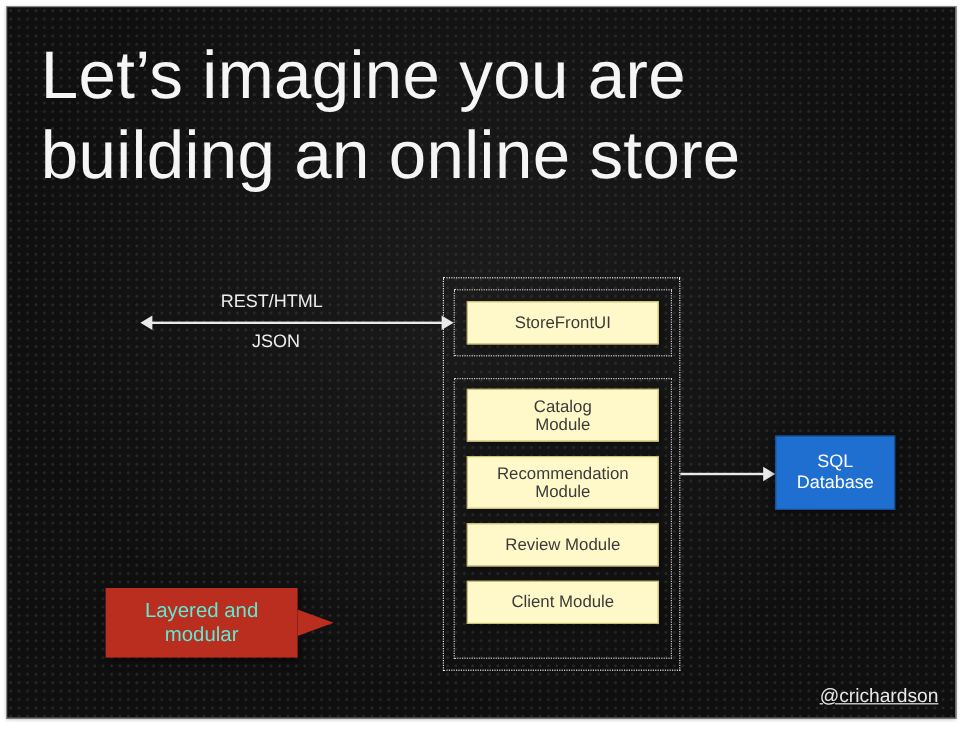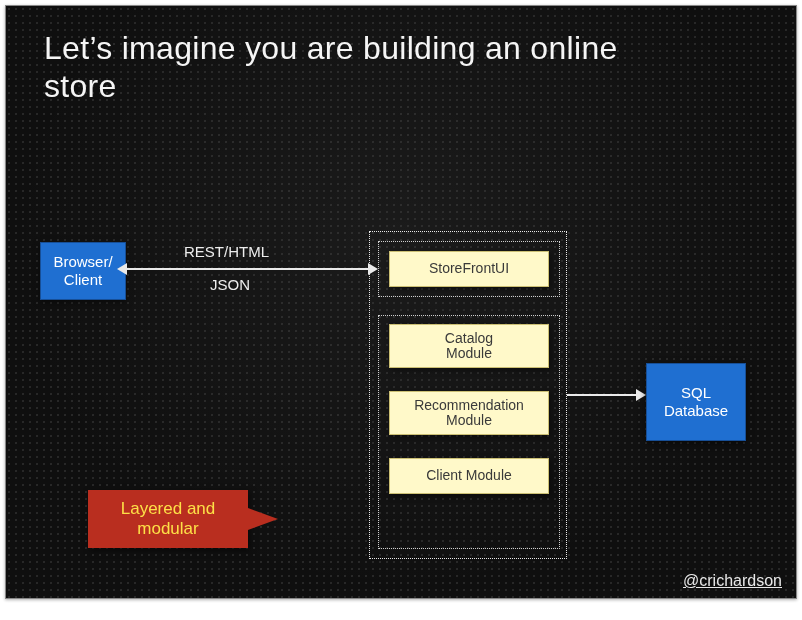--- a/index.html
+++ b/index.html
@@ -17,24 +17,24 @@
     background-image:
       radial-gradient(circle at 3px 3px, rgba(70,70,70,0.45) 1px, transparent 1.4px),
       radial-gradient(ellipse at 50% 40%, rgba(255,255,255,0.05), transparent 70%),
       linear-gradient(#0f0f0f, #0f0f0f);
     background-size: 7px 7px, 100% 100%, 100% 100%;
     border: 1px solid #888;
     box-shadow: 0 1px 3px rgba(0,0,0,0.3);
   }
   .title {
     position: absolute;
-    left: 38px; top: 24px;
+    left: 28px; top: 24px;
     width: 640px;
     color: #f5f5f5;
-    font-size: 32px;
+    font-size: 56px;
     font-weight: 300;
     line-height: 1.18;
     letter-spacing: 0.3px;
   }
   .handle {
     position: absolute;
     right: 14px; bottom: 8px;
     color: #e8e8e8;
     font-size: 16px;
     font-weight: 300;
@@ -50,21 +50,21 @@
     color: #fff;
     font-size: 15px;
     display: flex; align-items: center; justify-content: center;
     text-align: center;
     line-height: 1.2;
     box-shadow: 0 2px 6px rgba(0,0,0,0.5);
   }
   .db-box {
     position: absolute;
     left: 640px; top: 357px;
-    width: 100px; height: 78px;
+    width: 100px; height: 62px;
     background: #1f6fd1;
     border: 1px solid #174f97;
     color: #fff;
     font-size: 15px;
     display: flex; align-items: center; justify-content: center;
     text-align: center;
     line-height: 1.2;
     box-shadow: 0 2px 6px rgba(0,0,0,0.5);
   }
 
@@ -81,41 +81,41 @@
     border: 1px dotted #cfcfcf;
     display: flex; align-items: center; justify-content: center;
   }
   .modules-wrap {
     position: absolute;
     left: 8px; top: 83px;
     width: 182px; height: 234px;
     border: 1px dotted #cfcfcf;
     display: flex; flex-direction: column; align-items: center;
     padding-top: 8px;
-    gap: 23px;
+    gap: 12px;
   }
   .ybox {
     width: 160px; height: 36px;
     background: #fff9c9;
     border: 1px solid #cbbf73;
     color: #3a3a3a;
     font-size: 14px;
     display: flex; align-items: center; justify-content: center;
     text-align: center;
     line-height: 1.1;
     box-shadow: 2px 2px 6px rgba(0,0,0,0.45);
   }
   .ybox.tall { height: 44px; }
 
   .callout {
     position: absolute;
     left: 82px; top: 484px;
     width: 160px; height: 58px;
     background: #b92e1f;
-    color: #fde047;
+    color: #5eead4;
     font-size: 17px;
     display: flex; align-items: center; justify-content: center;
     text-align: center;
     line-height: 1.2;
     box-shadow: 2px 2px 6px rgba(0,0,0,0.5);
   }
   .callout::after {
     content: "";
     position: absolute;
     right: -30px;
@@ -186,33 +186,33 @@
     background: #fff;
   }
 </style>
 </head>
 <body>
 
 <div class="slide">
 
   <div class="title">Let’s imagine you are building an online store</div>
 
-  <div class="client-box">Browser/<br>Client</div>
 
   <div class="arrow1"></div>
   <div class="arrow1-label-top">REST/HTML</div>
   <div class="arrow1-label-bot">JSON</div>
 
   <div class="monolith">
     <div class="ui-wrap">
       <div class="ybox">StoreFrontUI</div>
     </div>
     <div class="modules-wrap">
       <div class="ybox tall">Catalog<br>Module</div>
       <div class="ybox tall">Recommendation<br>Module</div>
+      <div class="ybox">Review Module</div>
       <div class="ybox">Client Module</div>
     </div>
   </div>
 
   <div class="arrow2"></div>
   <div class="db-box">SQL<br>Database</div>
 
   <div class="callout">Layered and<br>modular</div>
 
   <div class="handle">@crichardson</div>

